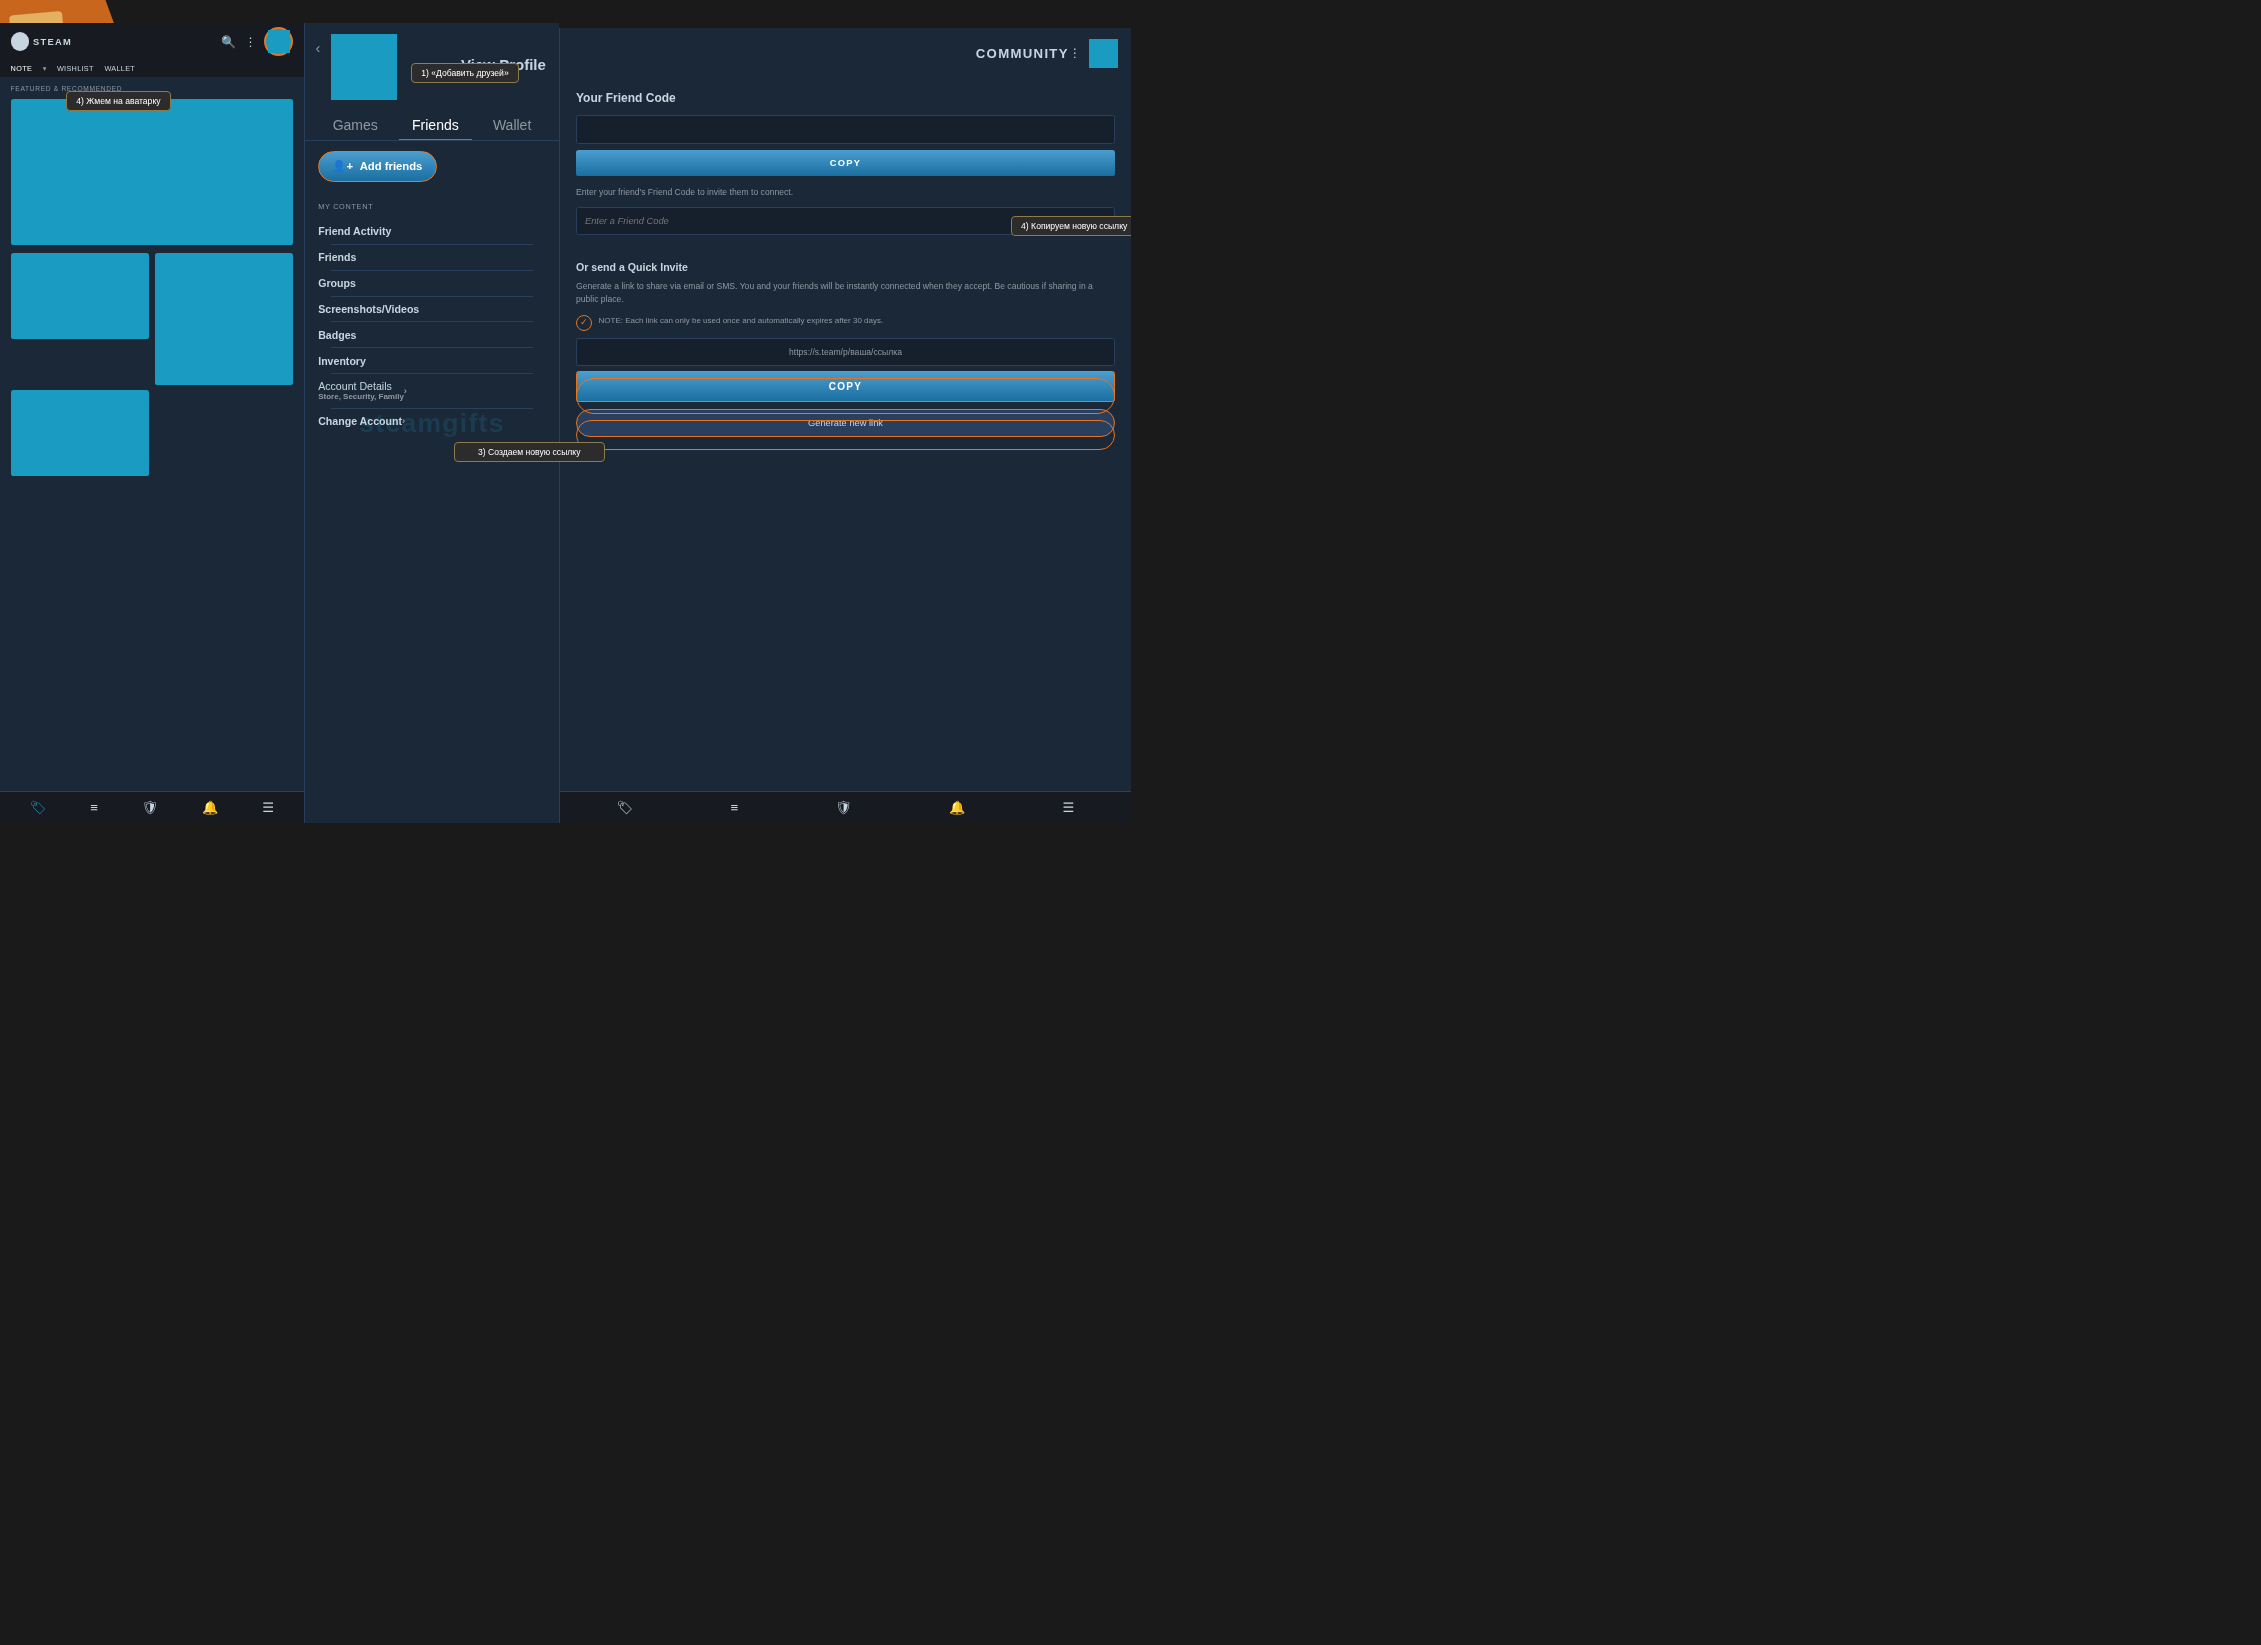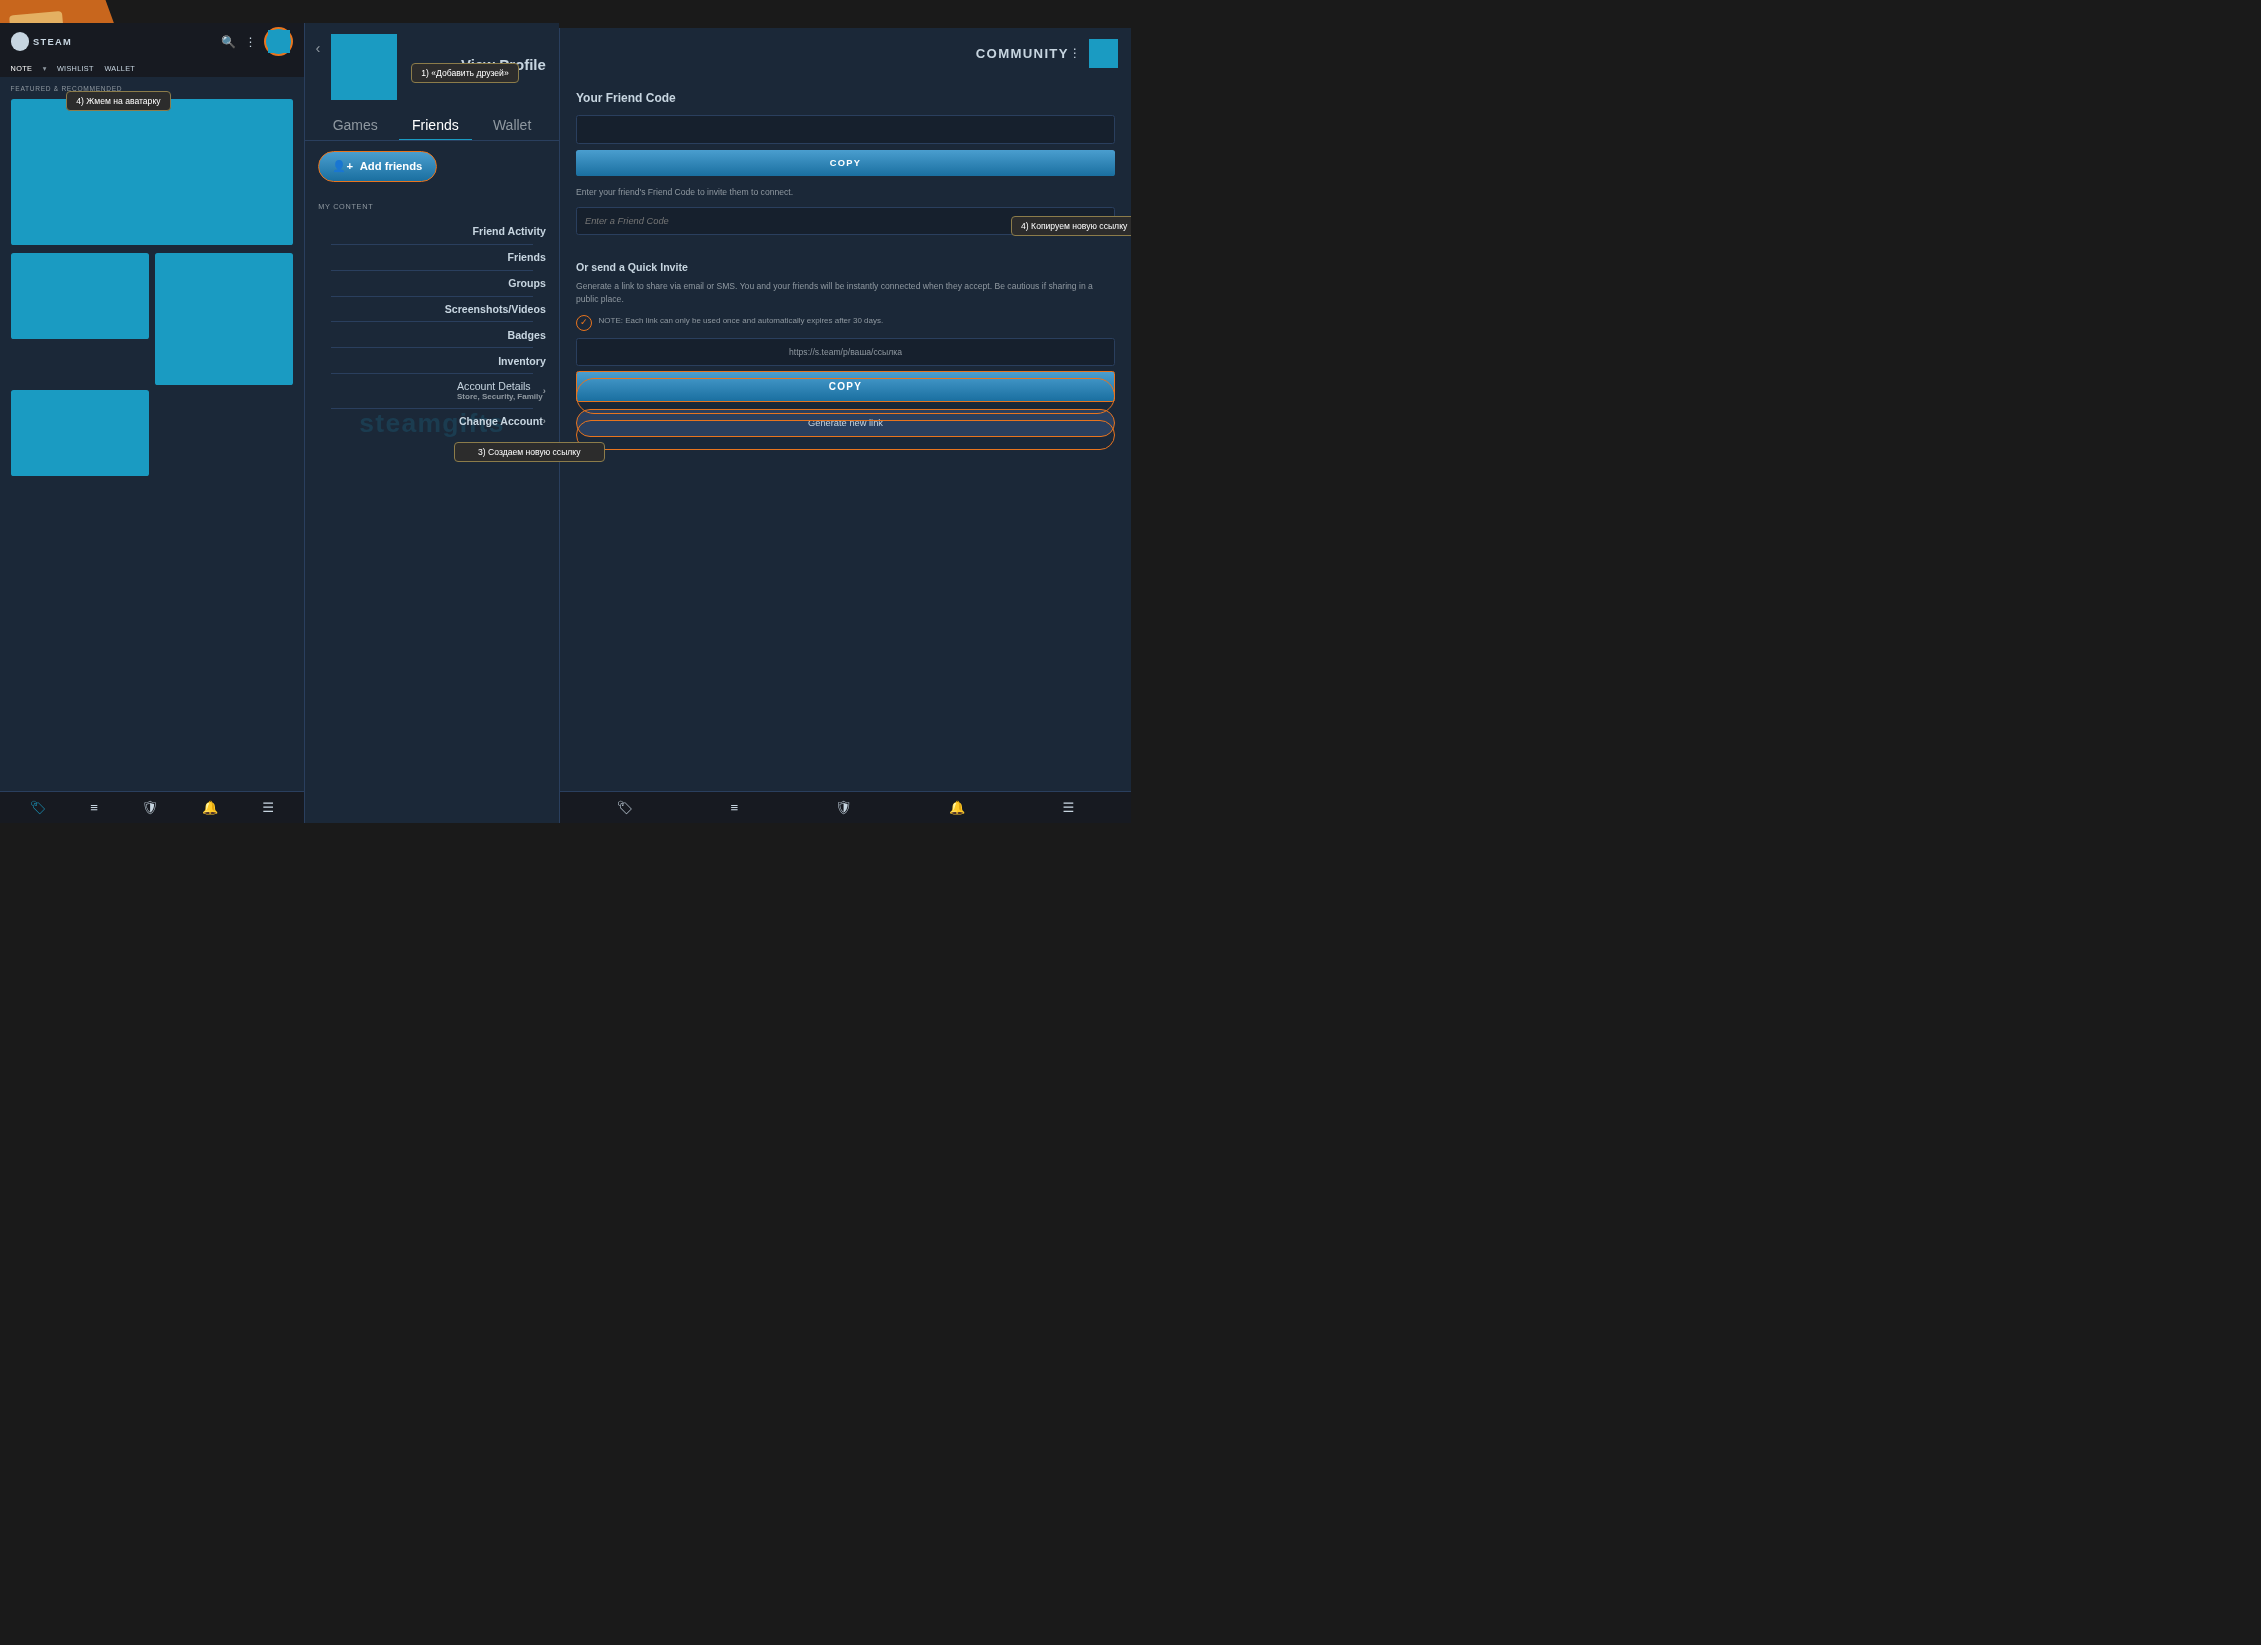--- a/index.html
+++ b/index.html
@@ -258,21 +258,21 @@
     }
 
     .menu-item {
       color: #c7d5e0;
       font-size: 10.6px;
       font-weight: bold;
       padding: 6.6px 0;
       cursor: pointer;
       display: flex;
       align-items: center;
-      justify-content: flex-end;
+      justify-content: flex-start;
     }
 
     .menu-item-arrow {
       color: #8f98a0;
       font-size: 9.3px;
     }
 
     
     .right-panel {
       flex: 1;

